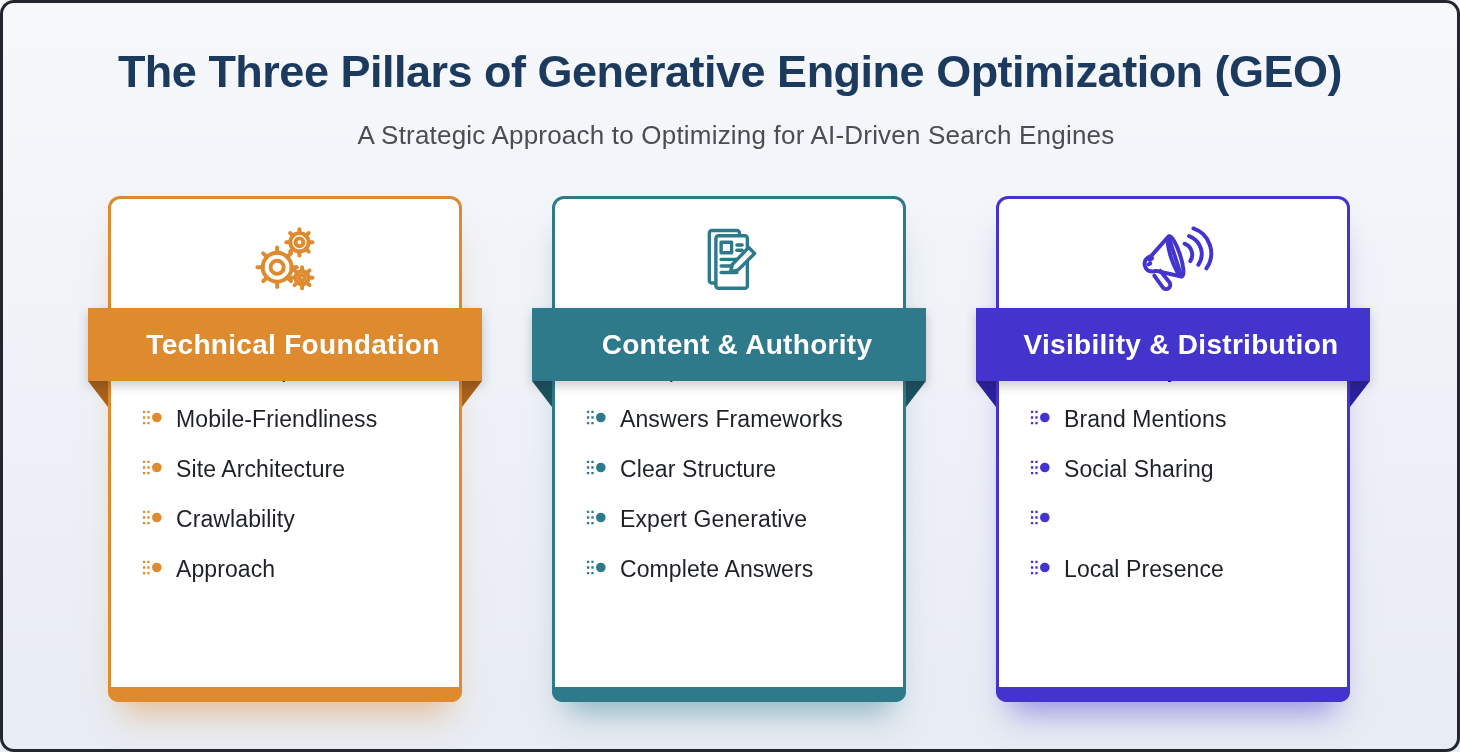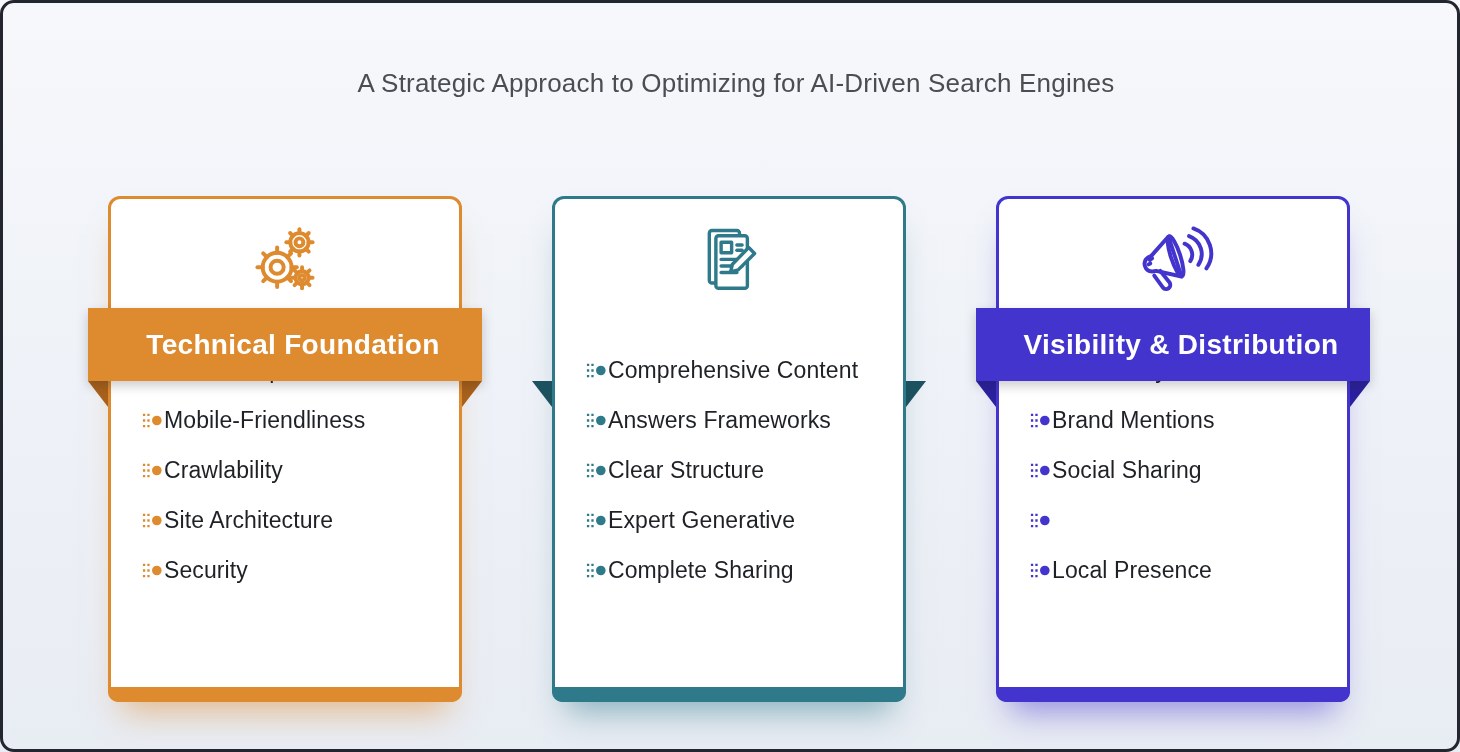--- a/index.html
+++ b/index.html
@@ -45,37 +45,38 @@
   }
   .fold {
     position:absolute; top:182px; width:0; height:0; z-index:1;
   }
   .fold-l { left:-23px; border-top:26px solid var(--cd); border-left:20px solid transparent; }
   .fold-r { right:-23px; border-top:26px solid var(--cd); border-right:20px solid transparent; }
   .items {
     list-style:none; padding:45px 18px 0 30px;
   }
   .items li {
-    display:flex; align-items:center; gap:0; height:28px; margin-bottom:22px;
+    display:flex; gap:12px; height:28px; margin-bottom:22px;
   }
   .items li svg { color:var(--c); flex:0 0 auto; }
   .items li span {
     font-size:23px; color:#1e2126; letter-spacing:0.1px;
   }
   .bottom-bar {
     position:absolute; left:-3px; right:-3px; bottom:-3px; height:15px;
     background:var(--c); border-radius:0 0 10px 10px;
   }
 </style>
 </head>
 <body>
 
 <div class="frame" style="border-color: rgb(35, 38, 46);"></div>
 
 <header>
+  <h1 class="title" style="color: rgb(28, 58, 94);">The Three Pillars of Generative Engine Optimization (GEO)</h1>
   <div class="subtitle" style="color: rgb(74, 77, 82); margin-left: 12px;">A Strategic Approach to Optimizing for AI-Driven Search Engines</div>
 </header>
 
 <div class="cards">
 
   <section class="card" style="--c: #de8a2e; --cd: #a8611a;">
     <div class="icon-zone">
       <svg class="pillar-icon" width="84" height="84" viewBox="0 0 64 64" fill="none" stroke="currentColor" stroke-width="3" stroke-linecap="round">
         <circle cx="26" cy="36" r="11"></circle>
           <circle cx="26" cy="36" r="5"></circle>
@@ -139,62 +140,65 @@
       </li>
       <li>
         <svg width="23" height="23" viewBox="0 0 24 24">
             <circle cx="16.5" cy="12" r="5" fill="currentColor"></circle>
             <g stroke="currentColor" stroke-width="2.4" stroke-dasharray="2.4 2.2">
               <line x1="2" y1="6.2" x2="9.5" y2="6.2"></line>
               <line x1="2" y1="12" x2="9.5" y2="12"></line>
               <line x1="2" y1="17.8" x2="9.5" y2="17.8"></line>
             </g>
           </svg>
+        <span>Site Architecture</span>
+      </li>
+      <li>
+        <svg width="23" height="23" viewBox="0 0 24 24">
+            <circle cx="16.5" cy="12" r="5" fill="currentColor"></circle>
+            <g stroke="currentColor" stroke-width="2.4" stroke-dasharray="2.4 2.2">
+              <line x1="2" y1="6.2" x2="9.5" y2="6.2"></line>
+              <line x1="2" y1="12" x2="9.5" y2="12"></line>
+              <line x1="2" y1="17.8" x2="9.5" y2="17.8"></line>
+            </g>
+          </svg>
         <span>Crawlability</span>
       </li>
       <li>
         <svg width="23" height="23" viewBox="0 0 24 24">
             <circle cx="16.5" cy="12" r="5" fill="currentColor"></circle>
             <g stroke="currentColor" stroke-width="2.4" stroke-dasharray="2.4 2.2">
               <line x1="2" y1="6.2" x2="9.5" y2="6.2"></line>
               <line x1="2" y1="12" x2="9.5" y2="12"></line>
               <line x1="2" y1="17.8" x2="9.5" y2="17.8"></line>
             </g>
           </svg>
-        <span>Site Architecture</span>
-      </li>
-      <li>
-        <svg width="23" height="23" viewBox="0 0 24 24">
-            <circle cx="16.5" cy="12" r="5" fill="currentColor"></circle>
-            <g stroke="currentColor" stroke-width="2.4" stroke-dasharray="2.4 2.2">
-              <line x1="2" y1="6.2" x2="9.5" y2="6.2"></line>
-              <line x1="2" y1="12" x2="9.5" y2="12"></line>
-              <line x1="2" y1="17.8" x2="9.5" y2="17.8"></line>
-            </g>
-          </svg>
-        <span>Security</span>
+        <span>Approach</span>
       </li>
     </ul>
     <div class="bottom-bar"></div>
   </section>
 
   <section class="card" style="--c: #2e7a8a; --cd: #1c515f;">
     <div class="icon-zone">
       <svg class="pillar-icon" width="84" height="84" viewBox="0 0 64 64" fill="none" stroke="currentColor" stroke-width="2.6" stroke-linecap="round" stroke-linejoin="round">
         <rect x="17" y="8" width="23" height="40" rx="2"></rect>
         <rect x="22" y="12" width="24" height="40" rx="2" fill="#ffffff"></rect>
         <rect x="26" y="17" width="8" height="8"></rect>
         <line x1="38" y1="19" x2="42" y2="19"></line>
           <line x1="38" y1="23" x2="42" y2="23"></line>
         <line x1="26" y1="30" x2="42" y2="30"></line>
           <line x1="26" y1="35" x2="42" y2="35"></line>
         <line x1="26" y1="40" x2="38" y2="40"></line>
         <path d="M47 21 l4.5 4.5 L39 38 l-5.8 1.6 1.4 -5.9 Z" fill="#ffffff"></path>
       </svg>
     </div>
+    <div class="ribbon">
+      <h2>Content &amp; Authority</h2>
+    </div>
     <span class="fold fold-l"></span>
     <span class="fold fold-r"></span>
     <ul class="items">
       <li>
         <svg width="23" height="23" viewBox="0 0 24 24">
             <circle cx="16.5" cy="12" r="5" fill="currentColor"></circle>
             <g stroke="currentColor" stroke-width="2.4" stroke-dasharray="2.4 2.2">
               <line x1="2" y1="6.2" x2="9.5" y2="6.2"></line>
               <line x1="2" y1="12" x2="9.5" y2="12"></line>
               <line x1="2" y1="17.8" x2="9.5" y2="17.8"></line>
@@ -237,21 +241,21 @@
       </li>
       <li>
         <svg width="23" height="23" viewBox="0 0 24 24">
             <circle cx="16.5" cy="12" r="5" fill="currentColor"></circle>
             <g stroke="currentColor" stroke-width="2.4" stroke-dasharray="2.4 2.2">
               <line x1="2" y1="6.2" x2="9.5" y2="6.2"></line>
               <line x1="2" y1="12" x2="9.5" y2="12"></line>
               <line x1="2" y1="17.8" x2="9.5" y2="17.8"></line>
             </g>
           </svg>
-        <span>Complete Sharing</span>
+        <span>Complete Answers</span>
       </li>
     </ul>
     <div class="bottom-bar"></div>
   </section>
 
   <section class="card" style="--c: #4334cd; --cd: #2b209e;">
     <div class="icon-zone">
       <svg class="pillar-icon" width="84" height="84" viewBox="0 0 64 64" fill="none" stroke="currentColor" stroke-width="3" stroke-linecap="round" stroke-linejoin="round">
         <g transform="rotate(-18 30 30)">
           <path d="M34 13 L17 23 q-7 0.5 -7 6 t7 6 L34 45 Z"></path>

